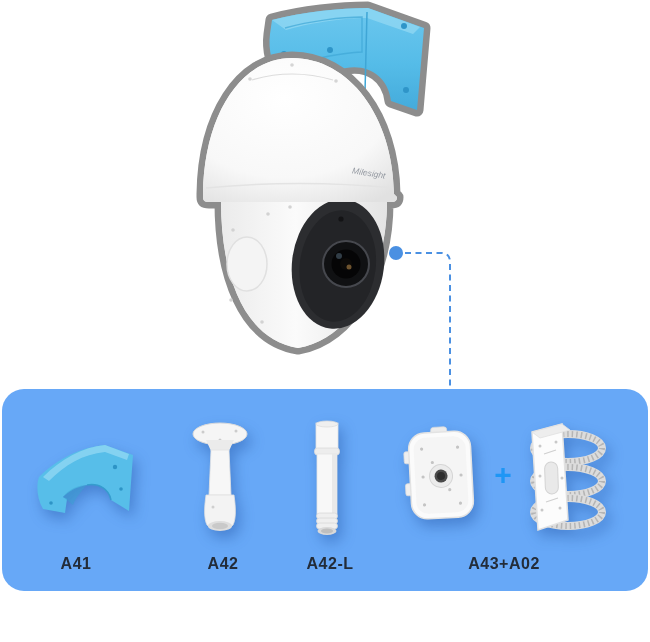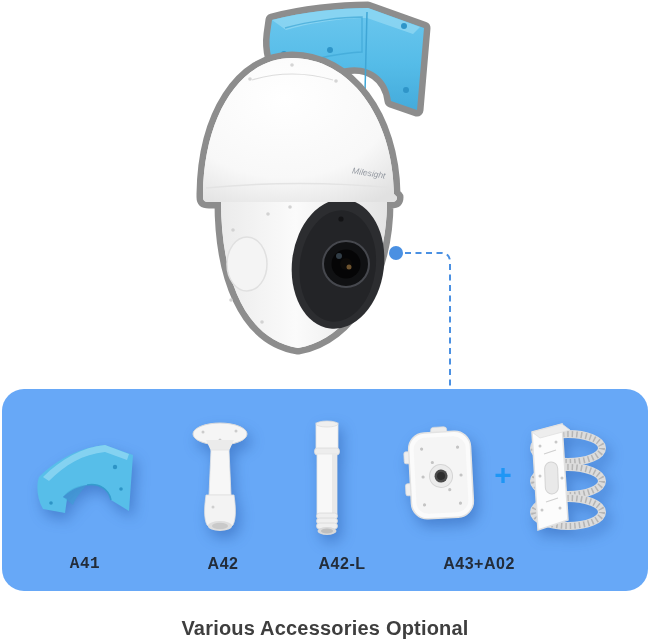--- a/index.html
+++ b/index.html
@@ -200,20 +200,19 @@
       <path d="M 26,34 L 38,30" stroke="#d0d0d0" stroke-width="1.2"></path>
       <path d="M 28,82 L 40,78" stroke="#d0d0d0" stroke-width="1.2"></path>
       <circle cx="22" cy="26" r="1.5" fill="#c8c8c8"></circle>
       <circle cx="38" cy="22" r="1.5" fill="#c8c8c8"></circle>
       <circle cx="24" cy="90" r="1.5" fill="#c8c8c8"></circle>
       <circle cx="42" cy="88" r="1.5" fill="#c8c8c8"></circle>
       <circle cx="22" cy="56" r="1.5" fill="#c8c8c8"></circle>
       <circle cx="44" cy="58" r="1.5" fill="#c8c8c8"></circle>
     </svg>
 
-    <div class="acc-label" style="left:83px;font-family:Liberation Mono, monospace;">A41</div>
+    <div class="acc-label" style="left:74px;">A41</div>
     <div class="acc-label" style="left:221px;text-align:right;">A42</div>
-    <div class="acc-label" style="left:340px;">A42-L</div>
-    <div class="acc-label" style="left:477px;text-align:right;">A43+A02</div>
+    <div class="acc-label" style="left:328px;">A42-L</div>
+    <div class="acc-label" style="left:502px;text-align:right;">A43+A02</div>
   </div>
 
-  <div class="caption">Various Accessories Optional</div>
 </div>
 
 </body></html>

